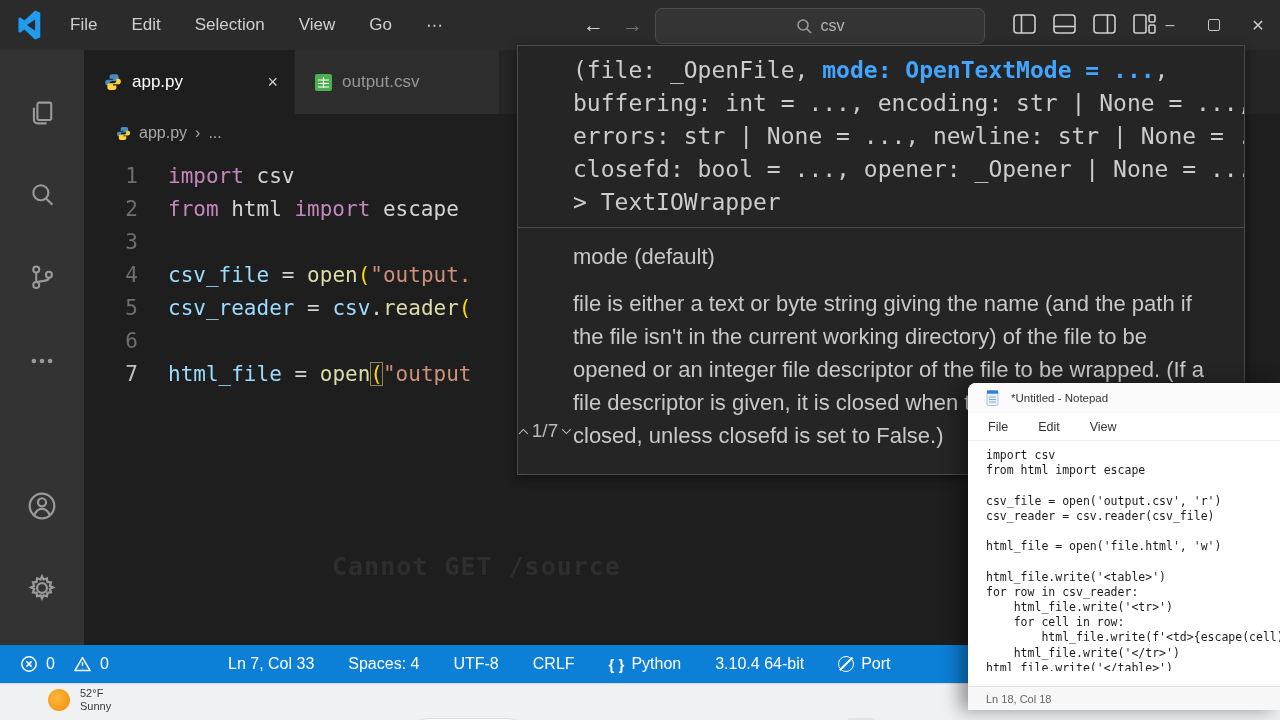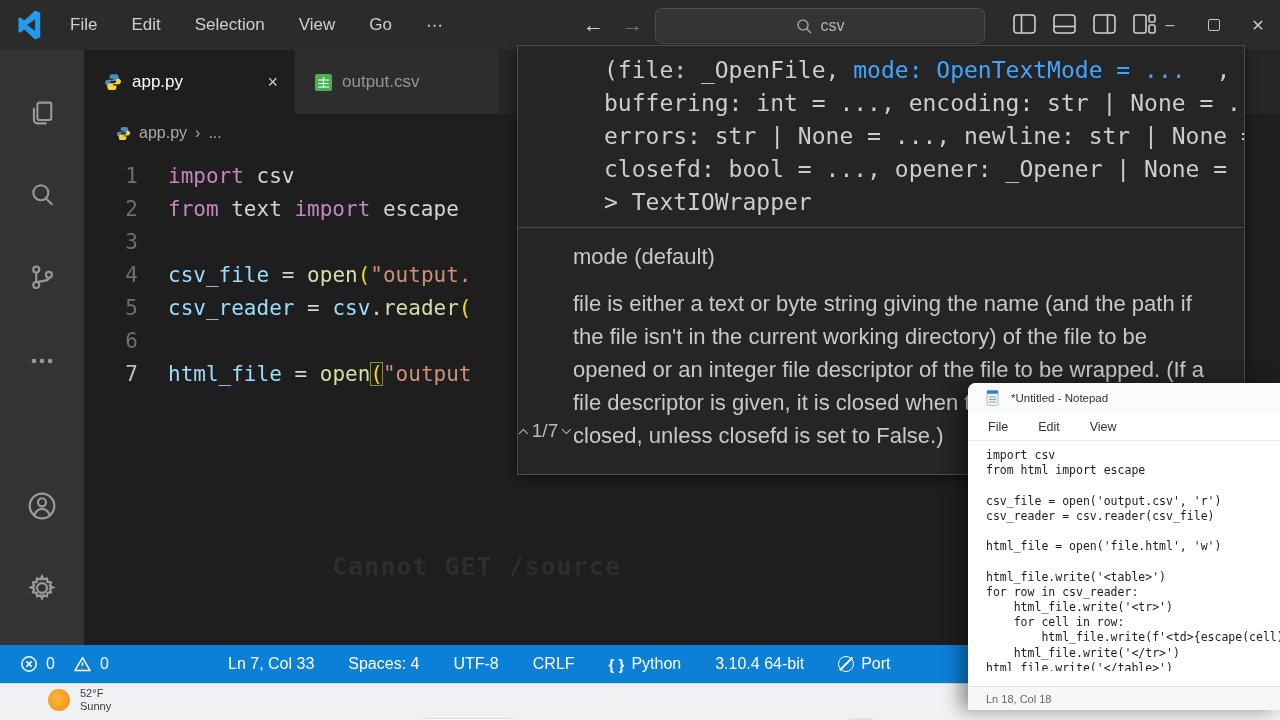--- a/index.html
+++ b/index.html
@@ -52,22 +52,22 @@
   .tok-fn { color:#DCDCAA; } .tok-str { color:#CE9178; } .tok-br { color:#ffd700; }
   .tok-brm { color:#ffd700; outline:1px solid #8f8a55; outline-offset:-1px; }
   .ghost-text { position:absolute; left:248px; top:502px; font-family:"DejaVu Sans Mono", monospace;
     font-weight:bold; font-size:25px; color:#2e2e2e; letter-spacing:1px; }
 
   
   .hover-widget { position:absolute; left:517px; top:45px; width:728px; height:430px; background:#252526;
     border:1px solid #4b4b4b; box-shadow:0 3px 10px rgba(0,0,0,.45); z-index:20; overflow:hidden; }
   .sig-section { padding:8px 16px 8px 55px; font-family:"DejaVu Sans Mono", monospace; font-size:23px; color:#cccccc; }
   .sig-line { height:33px; line-height:33px; white-space:pre; }
-  .sig-sig { color:#cccccc;margin-left:31px; }
-  .sig-active { color:#42a5ff; font-weight:normal; }
+  .sig-sig { color:#cccccc; }
+  .sig-active { color:#42a5ff; font-weight:bold; }
   .hover-divider { border-top:1px solid #4b4b4b; }
   .docs-section { padding:12px 18px 0 55px; font-size:22px; line-height:33px; color:#c8c8c8; }
   .doc-para { margin-bottom:14px; }
   .pager { position:absolute; left:0; bottom:0; width:54px; height:86px; display:flex; flex-direction:row;
     align-items:center; justify-content:center; gap:3px; color:#bbbbbb; font-size:19px; }
 
   
   .statusbar { position:absolute; left:0; top:645px; width:1280px; height:38px; background:#0c7fd6;
     color:#ffffff; font-size:16px; display:flex; align-items:center; z-index:10; }
   .sb-left { display:flex; align-items:center; gap:8px; padding-left:20px; }
@@ -235,21 +235,21 @@
       <span>›</span>
       <span>...</span>
     </div>
     <div class="code-area">
         <div class="code-line">
           <span class="gutter">1</span>
           <span class="code-text"><span class="tok-kw">import</span><span class="tok-fg"> csv</span></span>
         </div>
         <div class="code-line">
           <span class="gutter">2</span>
-          <span class="code-text"><span class="tok-kw">from</span><span class="tok-fg"> text </span><span class="tok-kw">import</span><span class="tok-fg"> escape</span></span>
+          <span class="code-text"><span class="tok-kw">from</span><span class="tok-fg"> html </span><span class="tok-kw">import</span><span class="tok-fg"> escape</span></span>
         </div>
         <div class="code-line">
           <span class="gutter">3</span>
           <span class="code-text"></span>
         </div>
         <div class="code-line">
           <span class="gutter">4</span>
           <span class="code-text"><span class="tok-var">csv_file</span><span class="tok-fg"> = </span><span class="tok-fn">open</span><span class="tok-br">(</span><span class="tok-str">"output.</span></span>
         </div>
         <div class="code-line">

